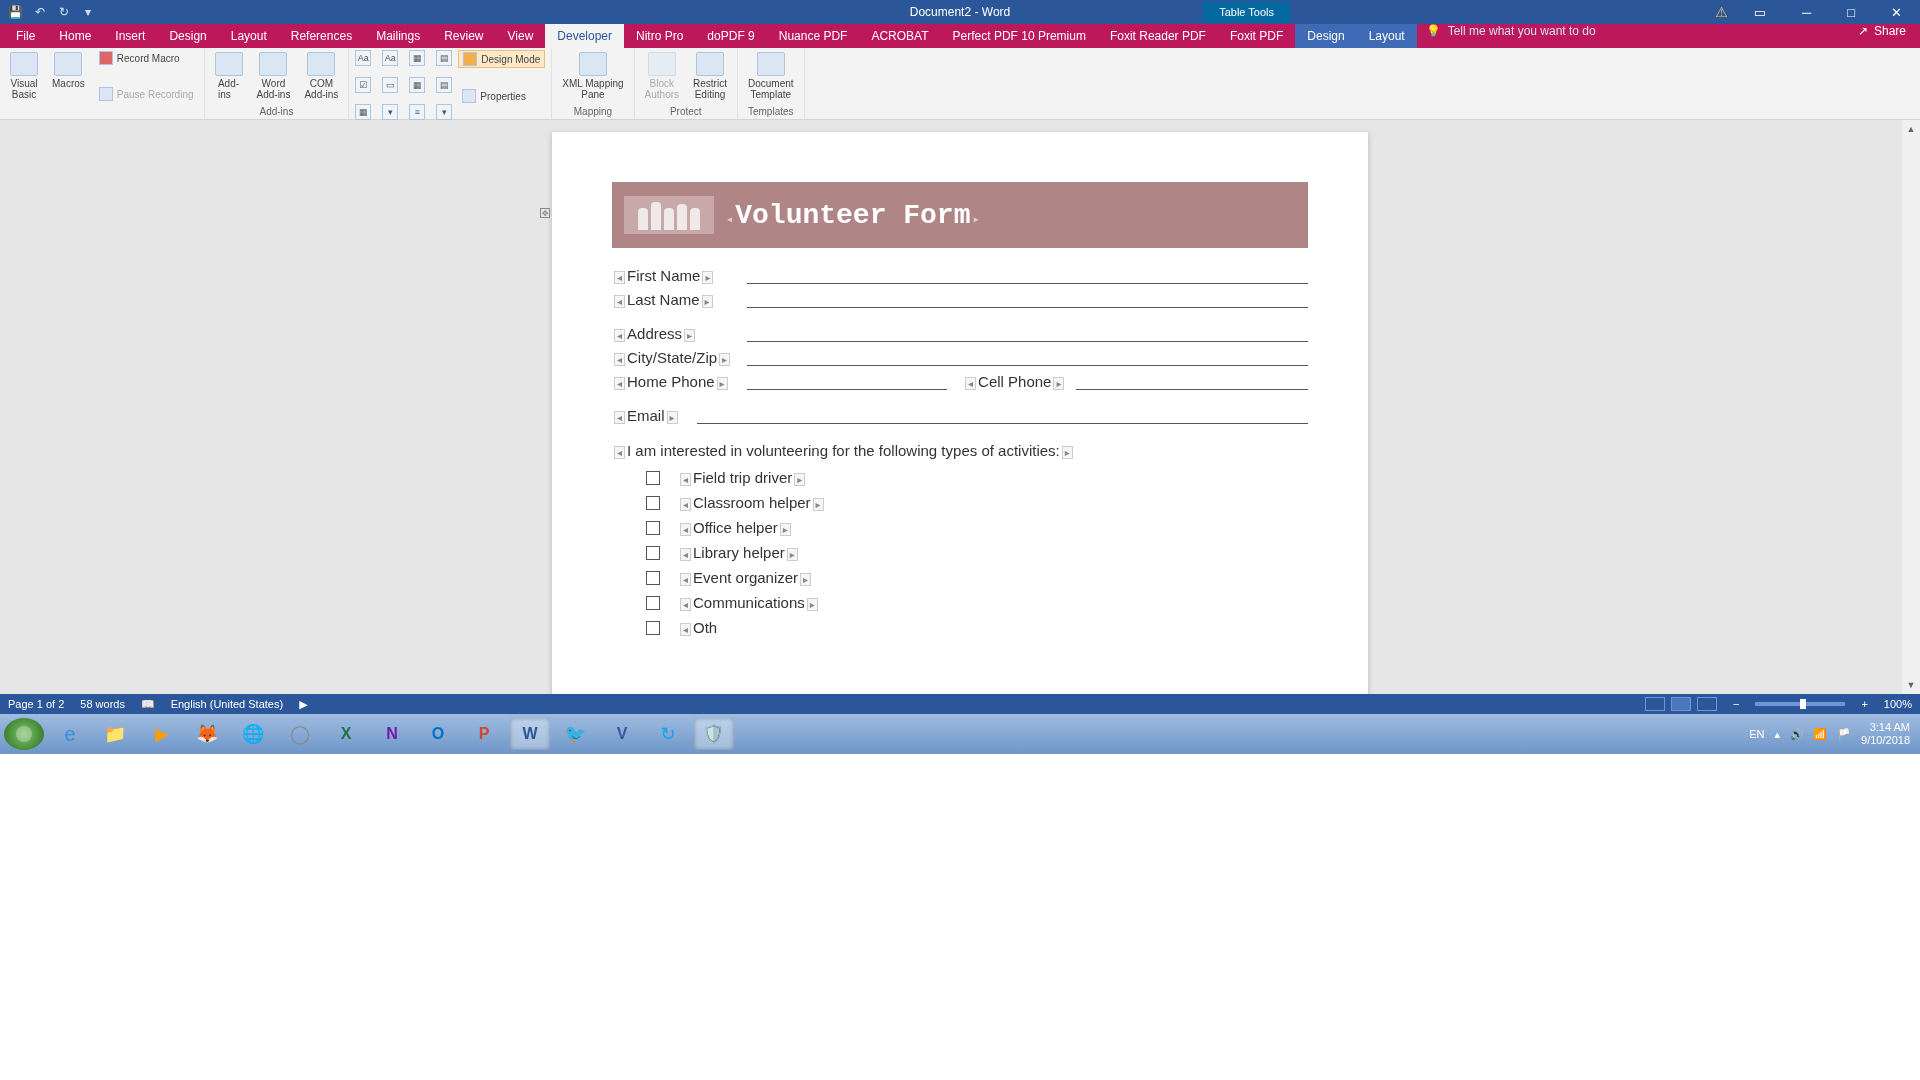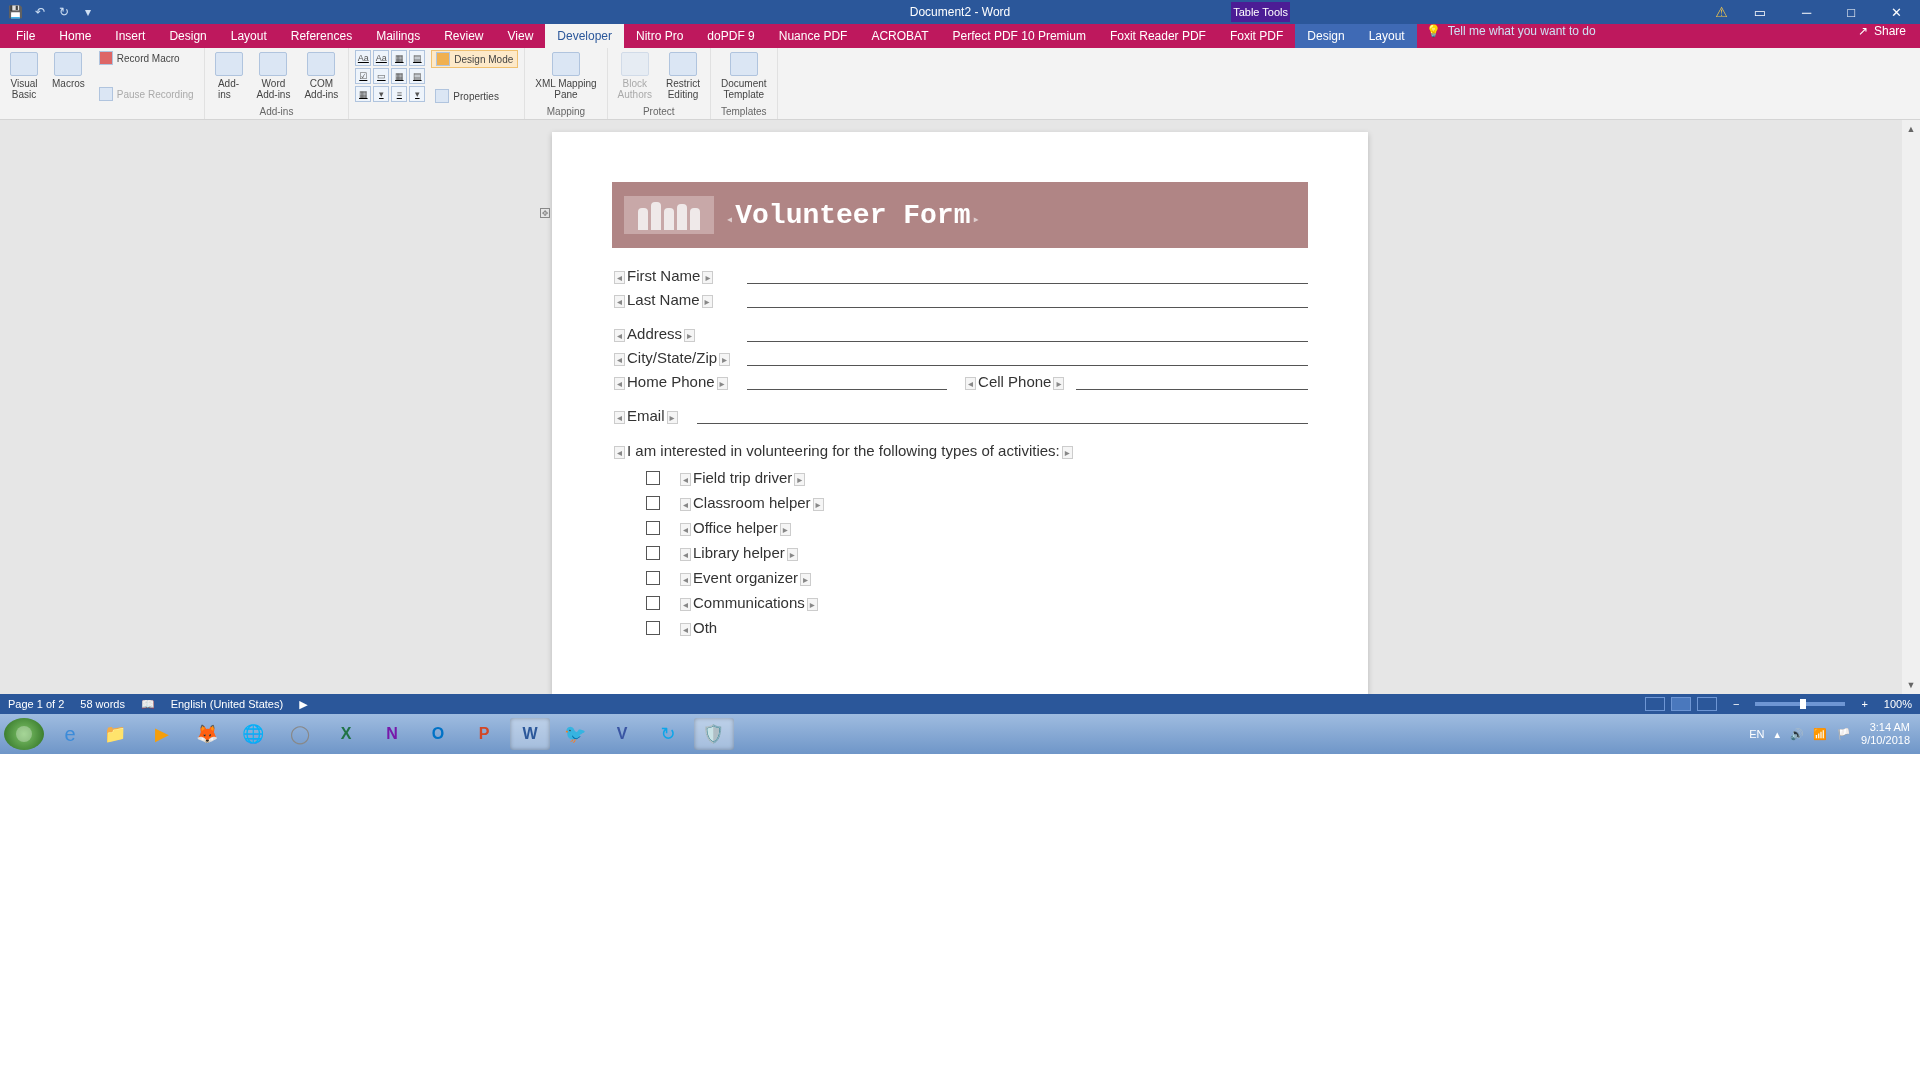--- a/index.html
+++ b/index.html
@@ -3,21 +3,21 @@
   <meta charset="utf-8">
   <style>
     * { margin: 0; padding: 0; box-sizing: border-box; }
     body { font-family: 'Segoe UI', Tahoma, sans-serif; font-size: 12px; background: #fff; overflow: hidden; width: 1920px; height: 1080px; }
     
     
     .titlebar { height: 24px; background: #2b579a; color: #fff; display: flex; align-items: center; position: relative; }
     .qat { display: flex; align-items: center; gap: 8px; padding-left: 8px; }
     .qat-icon { width: 16px; height: 16px; display: flex; align-items: center; justify-content: center; color: #cfe0f4; font-size: 12px; }
     .title-center { position: absolute; left: 50%; transform: translateX(-50%); font-size: 12px; color: #fff; }
-    .title-tabletools { position: absolute; right: 630px; background: #4c1d95; padding: 4px 2px; font-size: 11px; }
+    .title-tabletools { position: absolute; right: 630px; background: #0369a1; padding: 4px 16px; font-size: 11px; }
     .title-right { position: absolute; right: 0; display: flex; align-items: center; gap: 16px; padding-right: 8px; }
     .title-warn { color: #f7c948; font-size: 14px; }
     .win-btn { padding: 4px 10px; font-size: 13px; color: #fff; cursor: pointer; }
     
     
     .ribbon-tabs { height: 24px; background: #be185d; display: flex; align-items: flex-start; padding-left: 4px; }
     .rtab { padding: 5px 12px; color: #fff; font-size: 12px; cursor: pointer; }
     .rtab.active { background: #f3f3f3; color: #2b579a; }
     .rtab-context { background: #3f6ab5; }
     .tell-me { display: flex; align-items: center; gap: 6px; color: #cfe0f4; margin-left: 10px; font-size: 12px; }
@@ -28,21 +28,21 @@
     .rgroup { border-right: 1px solid #e1e1e1; padding: 2px 6px 2px 6px; display: flex; flex-direction: column; }
     .rgroup-body { flex: 1; display: flex; align-items: flex-start; gap: 6px; }
     .rgroup-label { text-align: center; font-size: 10px; color: #666; padding-top: 2px; }
     .rbtn-large { display: flex; flex-direction: column; align-items: center; gap: 2px; padding: 2px 4px; font-size: 10px; color: #444; cursor: pointer; }
     .rbtn-large .icon-lg { width: 28px; height: 24px; background: #dbe6f4; border: 1px solid #b0c4de; border-radius: 2px; }
     .rbtn-stack { display: flex; flex-direction: column; gap: 20px; font-size: 10px; color: #444; }
     .rbtn-small { display: flex; align-items: center; gap: 4px; padding: 1px 4px; cursor: pointer; }
     .rbtn-small .icon-sm { width: 14px; height: 14px; background: #dbe6f4; border: 1px solid #b0c4de; }
     .rbtn-small.disabled { color: #aaa; }
     .rbtn-small.highlighted { background: #fde9c9; border: 1px solid #f0c070; }
-    .controls-grid { display: grid; grid-template-columns: repeat(4, 16px); grid-template-rows: repeat(3, 16px); gap: 2px; text-decoration: underline; }
+    .controls-grid { display: grid; grid-template-columns: repeat(4, 16px); grid-template-rows: repeat(3, 16px); gap: 11px; }
     .ctrl-cell { width: 16px; height: 16px; border: 1px solid #b0c4de; background: #eef4fb; font-size: 9px; display: flex; align-items: center; justify-content: center; color: #555; }
     
     
     .doc-area { height: calc(100vh - 24px - 24px - 72px - 20px - 40px); background: #e6e6e6; position: relative; overflow: hidden; display: flex; justify-content: center; }
     .page { width: 816px; background: #fff; margin-top: 12px; box-shadow: 0 2px 6px rgba(0,0,0,0.2); padding: 50px 60px; position: relative; }
     .form-header { background: #b08585; height: 66px; display: flex; align-items: center; padding-left: 12px; gap: 10px; margin-bottom: 18px; }
     .form-header-img { width: 90px; height: 38px; background: #c8a8a8; display: flex; align-items: flex-end; justify-content: center; gap: 3px; padding-bottom: 4px; }
     .hand { width: 10px; height: 22px; background: #efe9e9; border-radius: 4px 4px 0 0; }
     .form-title { color: #fff; font-size: 28px; font-weight: 600; font-family: Liberation Mono, monospace; }
     .form-title .tag-ic { font-size: 12px; opacity: 0.6; margin: 0 2px; }

